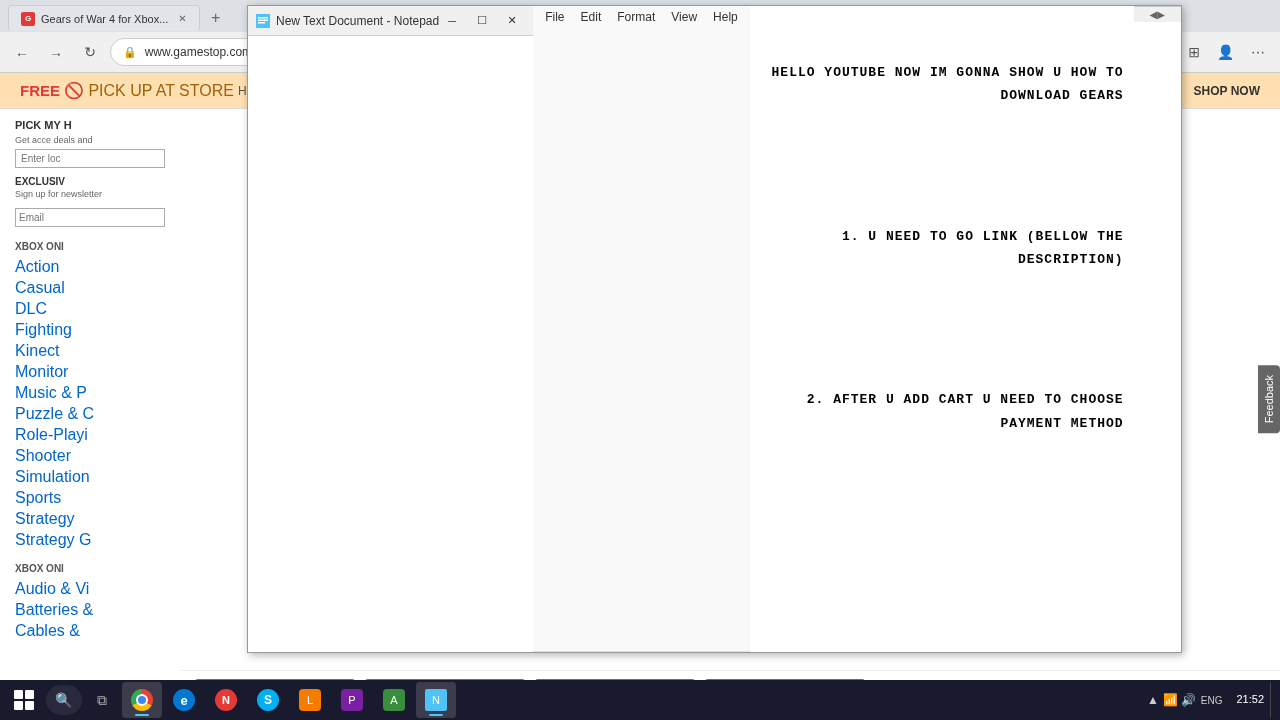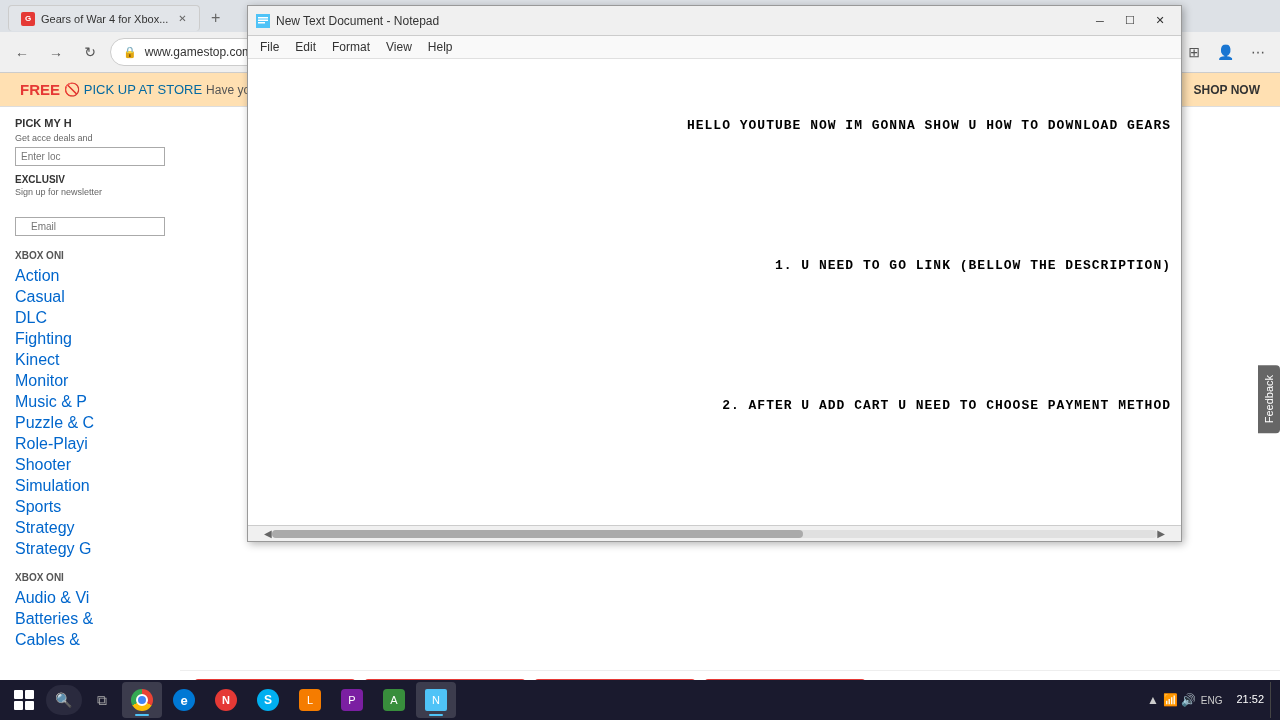--- a/index.html
+++ b/index.html
@@ -164,22 +164,22 @@
       border-bottom: 1px solid #ddd;
     }
 
     .banner-free {
       font-weight: bold;
       color: #e53935;
       font-size: 15px;
     }
 
     .banner-pickup {
-      color: #0369a1;
-      font-size: 13px;
+      color: #a16207;
+      font-size: 16px;
     }
 
     .banner-shop-now {
       margin-left: auto;
       font-weight: bold;
       color: #333;
       font-size: 12px;
     }
 
     
@@ -257,26 +257,26 @@
       border-radius: 0 4px 4px 0;
       z-index: 10;
     }
 
     
     .notepad-window {
       position: absolute;
       top: 5px;
       left: 247px;
       width: 935px;
-      height: 537px;
+      height: 648px;
       background: white;
       border: 1px solid #999;
       box-shadow: 2px 2px 8px rgba(0,0,0,0.3);
       display: flex;
-      flex-direction: column;
+      flex-direction: row;
       z-index: 100;
     }
 
     .notepad-titlebar {
       display: flex;
       align-items: center;
       background: #f0f0f0;
       padding: 5px 8px;
       border-bottom: 1px solid #ccc;
       height: 30px;
@@ -624,21 +624,21 @@
 
       <div class="pick-section">
         <div class="pick-title">PICK MY H</div>
         <div class="pick-desc">Get acce deals and</div>
         <input class="sidebar-form" type="text" style="width: 100%; border: 1px solid rgb(170, 170, 170); padding: 3px 5px; font-size: 10px; margin-top: 4px;" placeholder="Enter loc">
       </div>
 
       <div class="exclusive-section">
         <div class="exclusive-title">EXCLUSIV</div>
         <div class="exclusive-desc">Sign up for newsletter</div>
-        <input type="text" style="width: 100%; border: 1px solid rgb(170, 170, 170); padding: 3px 15px; font-size: 10px; margin-top: 20px;" placeholder="Email">
+        <input type="text" style="width: 100%; border: 1px solid rgb(170, 170, 170); padding: 3px 3px; font-size: 10px; margin-top: 9px;" placeholder="Email">
       </div>
 
       <div class="sidebar-xbox-label">XBOX ONI</div>
       <ul class="sidebar-links">
         <li><a>Action</a></li>
         <li><a>Casual</a></li>
         <li><a>DLC</a></li>
         <li><a>Fighting</a></li>
         <li><a>Kinect</a></li>
         <li><a>Monitor</a></li>

